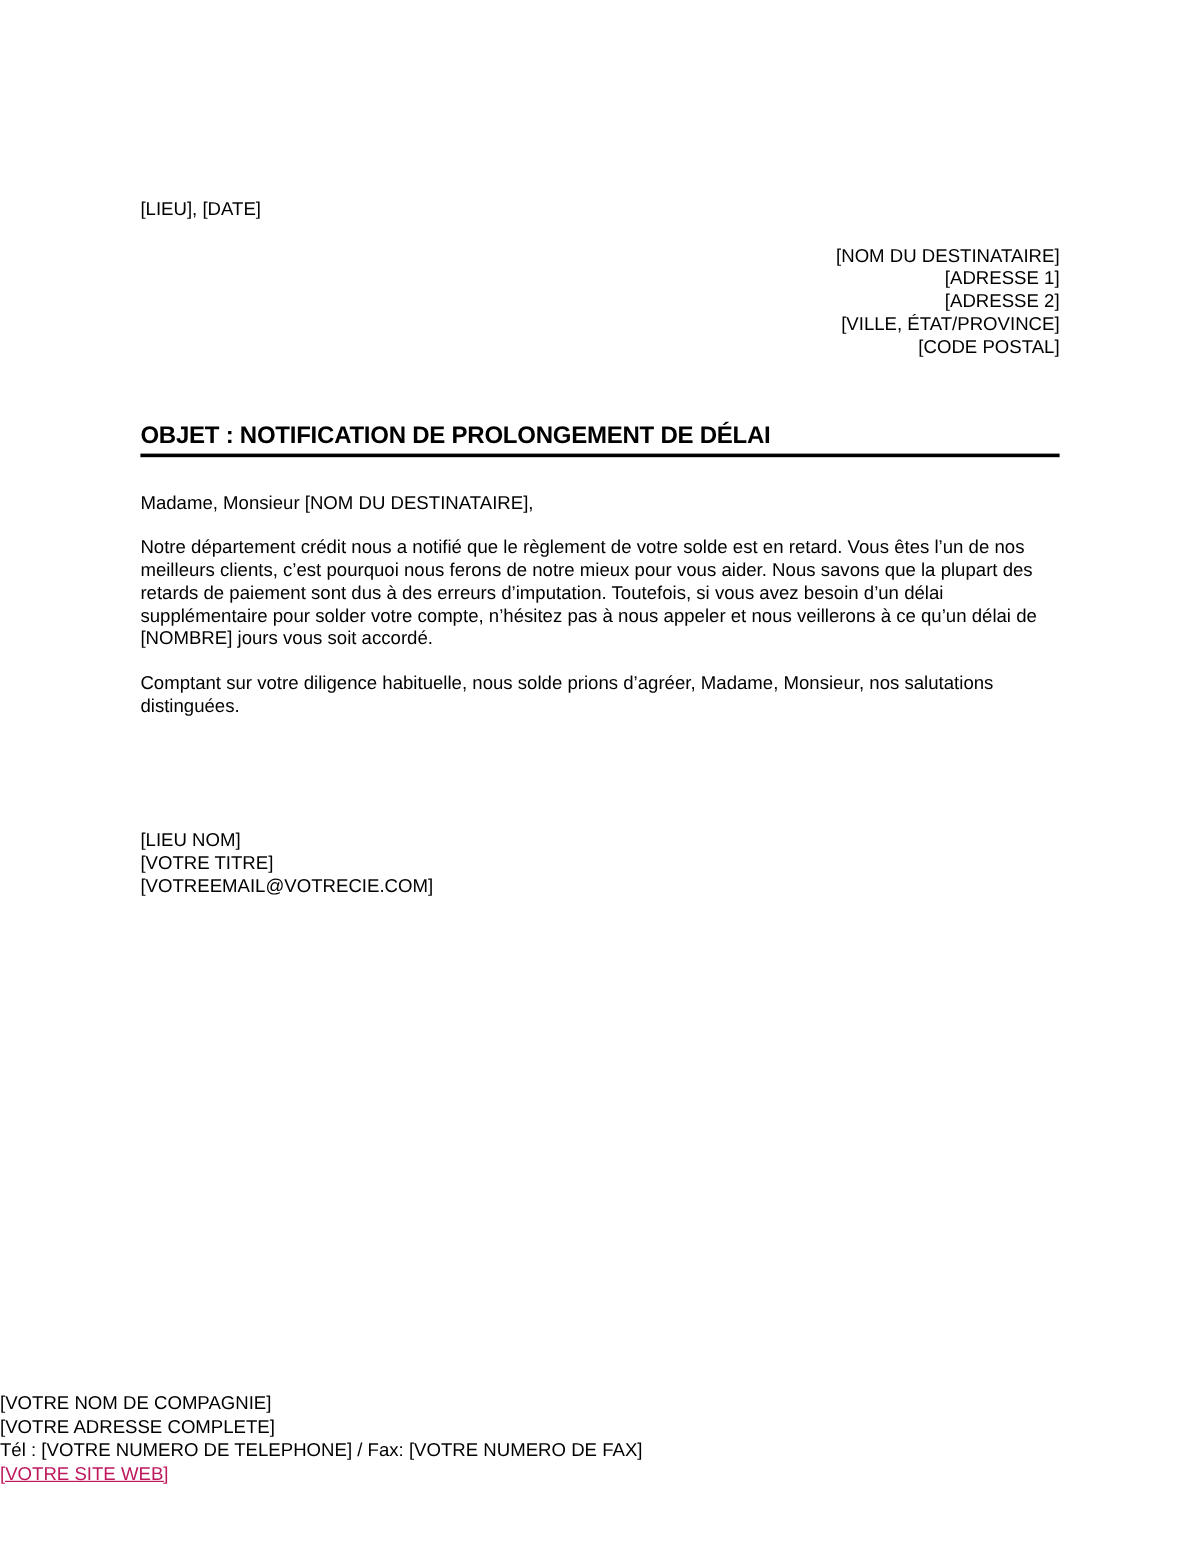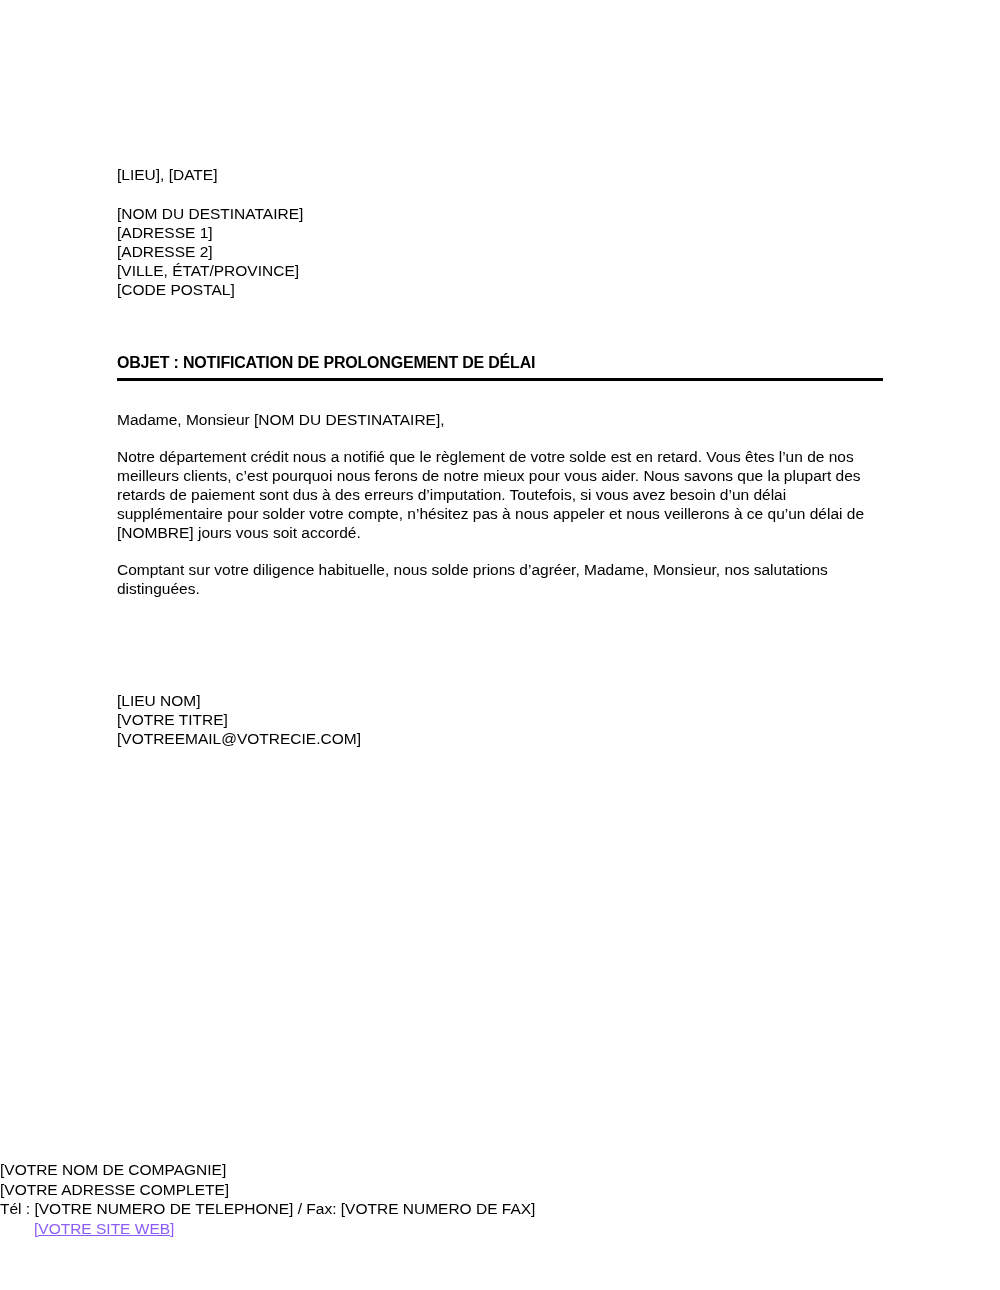--- a/index.html
+++ b/index.html
@@ -14,25 +14,25 @@
     background: #ffffff;
     color: #000000;
     font-family: "Liberation Sans", "DejaVu Sans", sans-serif;
     font-size: 15.5px;
     line-height: 19px;
     overflow: hidden;
   }
   .abs { position: absolute; left: 117px; width: 766px; }
 
   .place-date   { top: 165px; }
-  .recipient    { top: 204px; }
+  .recipient    { top: 204px; text-align: right; }
   .subject {
     top: 353px;
     font-weight: bold;
-    font-size: 16px;
+    font-size: 20px;
     line-height: 20px;
     letter-spacing: -0.2px;
     padding-bottom: 5px;
     border-bottom: 3px solid #000000;
   }
   .salutation   { top: 410px; }
   .para         { margin: 0; }
   .para-1       { top: 447px; }
   .para-2       { top: 560px; }
   .signature    { top: 691px; }
@@ -74,17 +74,17 @@
     <div>[LIEU NOM]</div>
     <div>[VOTRE TITRE]</div>
     <div>[VOTREEMAIL@VOTRECIE.COM]</div>
   </div>
 
   <div class="abs footer">
     <div>[VOTRE NOM DE COMPAGNIE]</div>
     <div>[VOTRE ADRESSE COMPLETE]</div>
     <div>Tél : [VOTRE NUMERO DE TELEPHONE] / Fax: [VOTRE NUMERO DE FAX]</div>
     <div>
-      <a href="#" class="weblink" style="color: #8b5cf6; margin-left: 34px;">[VOTRE SITE WEB]</a>
+      <a href="#" class="weblink" style="color: #be185d;">[VOTRE SITE WEB]</a>
     </div>
   </div>
 
 </div>
 
 </body></html>

